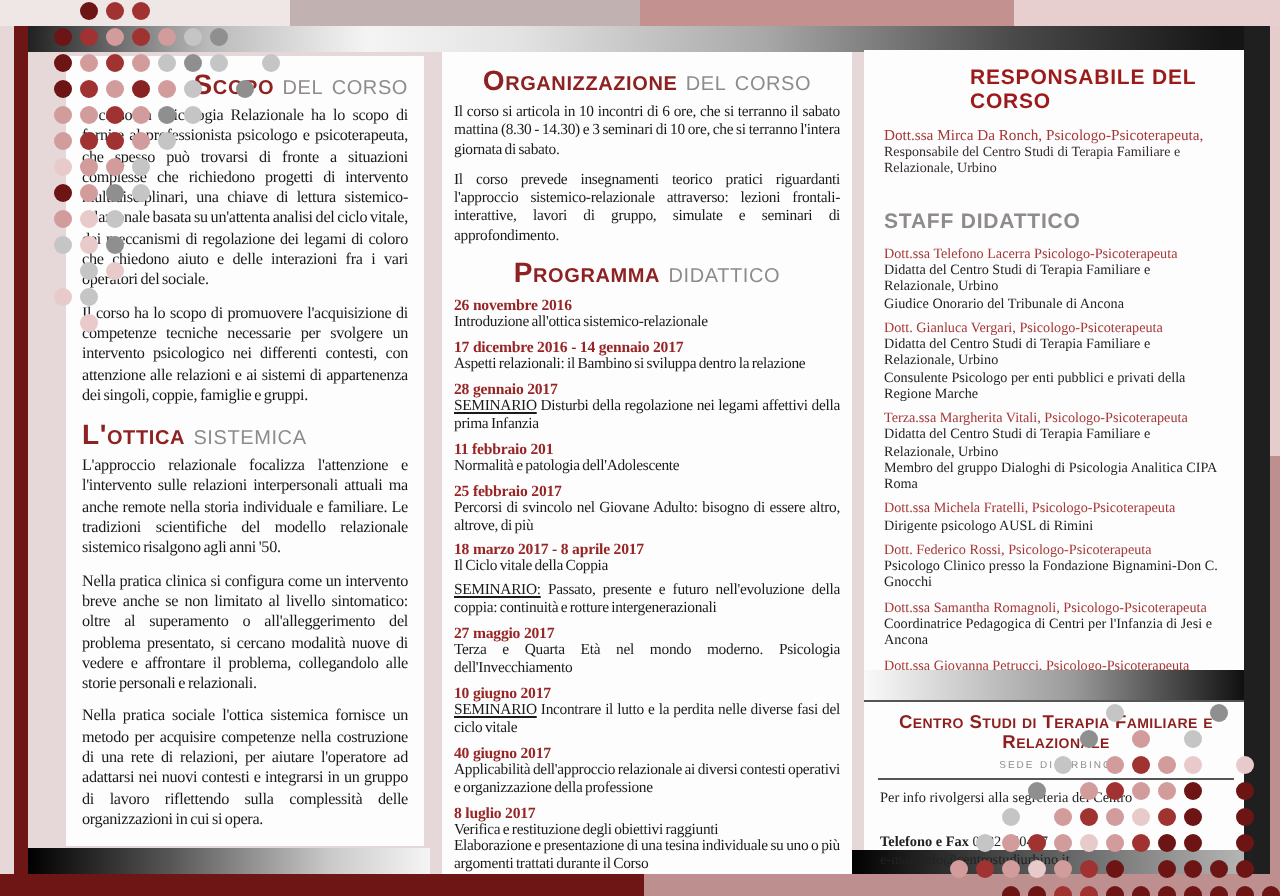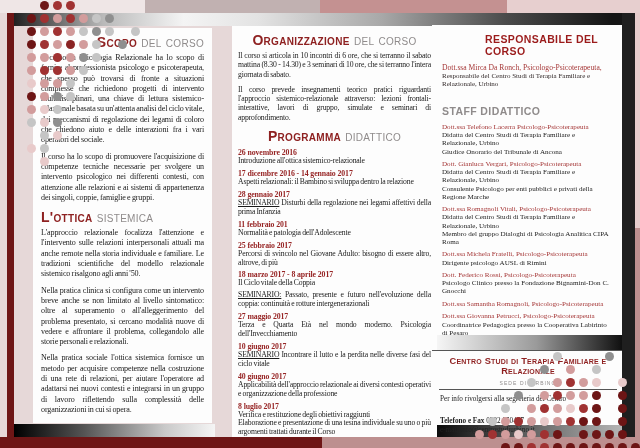--- a/index.html
+++ b/index.html
@@ -21,21 +21,21 @@
   .bar-bottom-right{left:322px;top:437px;width:318px;height:11px;background:#bd8f8f;}
   .grad-bottom-left{left:14px;top:424px;width:201px;height:13px;
     background:linear-gradient(90deg,#000 0%,#555 35%,#c9c9c9 75%,#f5f5f5 100%);}
   .grad-bottom-right{left:424px;top:425px;width:198px;height:12px;
     background:linear-gradient(90deg,#000 0%,#4a4a4a 40%,#b5b5b5 100%);}
   .grad-right-mid{left:432px;top:335px;width:190px;height:15px;
     background:linear-gradient(90deg,#fafafa 0%,#9a9a9a 55%,#101010 100%);}
   
   .panel{position:absolute;background:#fdfdfd;overflow:hidden;}
   #panel-left{left:33px;top:28px;width:179px;height:395px;padding:2px 8px;box-sizing:border-box;}
-  #panel-middle{left:232px;top:26px;width:205px;height:411px;padding:2px 6px;box-sizing:border-box;}
+  #panel-middle{left:221px;top:26px;width:205px;height:411px;padding:2px 6px;box-sizing:border-box;}
   #panel-right{left:432px;top:25px;width:190px;height:310px;padding:6px 10px;box-sizing:border-box;}
   #box-centro{left:432px;top:350px;width:190px;height:75px;background:#fdfdfd;border-top:1px solid #555;box-sizing:border-box;}
   
   .h-sc{font-family:"Liberation Sans",sans-serif;font-variant:small-caps;font-size:14px;letter-spacing:.3px;margin:4px 0 3px 0;}
   .h-red{color:#8e2121;font-weight:700;}
   .h-gray{color:#8f8b8b;font-weight:400;}
   .t-right{text-align:right;} .t-center{text-align:center;}
   .body-text{font-size:8.1px;line-height:10.3px;text-align:justify;color:#1a1a1a;
              letter-spacing:-.15px;word-spacing:-.5px;margin:0 0 6px 0;}
   #panel-middle .body-text{font-size:7.7px;line-height:9.3px;margin:0 0 6px 0;}
@@ -184,37 +184,38 @@
           <div class="st-line">Giudice Onorario del Tribunale di Ancona</div>
         </div>
 
   <div class="staff-member">
     <div class="st-name">Dott. Gianluca Vergari, Psicologo-Psicoterapeuta</div>
   <div class="st-line">Didatta del Centro Studi di Terapia Familiare e Relazionale, Urbino</div>
           <div class="st-line">Consulente Psicologo per enti pubblici e privati della Regione Marche</div>
         </div>
 
   <div class="staff-member">
-    <div class="st-name">Dott.ssa Romagnoli Vitali, Psicologo-Psicoterapeuta</div>
+    <div class="st-name">Terza.ssa Margherita Vitali, Psicologo-Psicoterapeuta</div>
   <div class="st-line">Didatta del Centro Studi di Terapia Familiare e Relazionale, Urbino</div>
           <div class="st-line">Membro del gruppo Dialoghi di Psicologia Analitica CIPA Roma</div>
         </div>
 
   <div class="staff-member">
     <div class="st-name">Dott.ssa  Michela Fratelli, Psicologo-Psicoterapeuta</div>
   <div class="st-line">Dirigente psicologo AUSL di Rimini</div>
         </div>
 
   <div class="staff-member">
     <div class="st-name">Dott. Federico Rossi, Psicologo-Psicoterapeuta</div>
   <div class="st-line">Psicologo Clinico presso la Fondazione Bignamini-Don C. Gnocchi</div>
         </div>
 
   <div class="staff-member">
     <div class="st-name">Dott.ssa  Samantha Romagnoli, Psicologo-Psicoterapeuta</div>
+  <div class="st-line">Coordinatrice Pedagogica di Centri per l'Infanzia di Jesi e Ancona</div>
         </div>
 
   <div class="staff-member">
     <div class="st-name">Dott.ssa  Giovanna Petrucci, Psicologo-Psicoterapeuta</div>
   <div class="st-line">Coordinatrice Pedagogica presso la Cooperativa Labirinto di Pesaro</div>
         </div>
 </div>
 
   </div>
 

